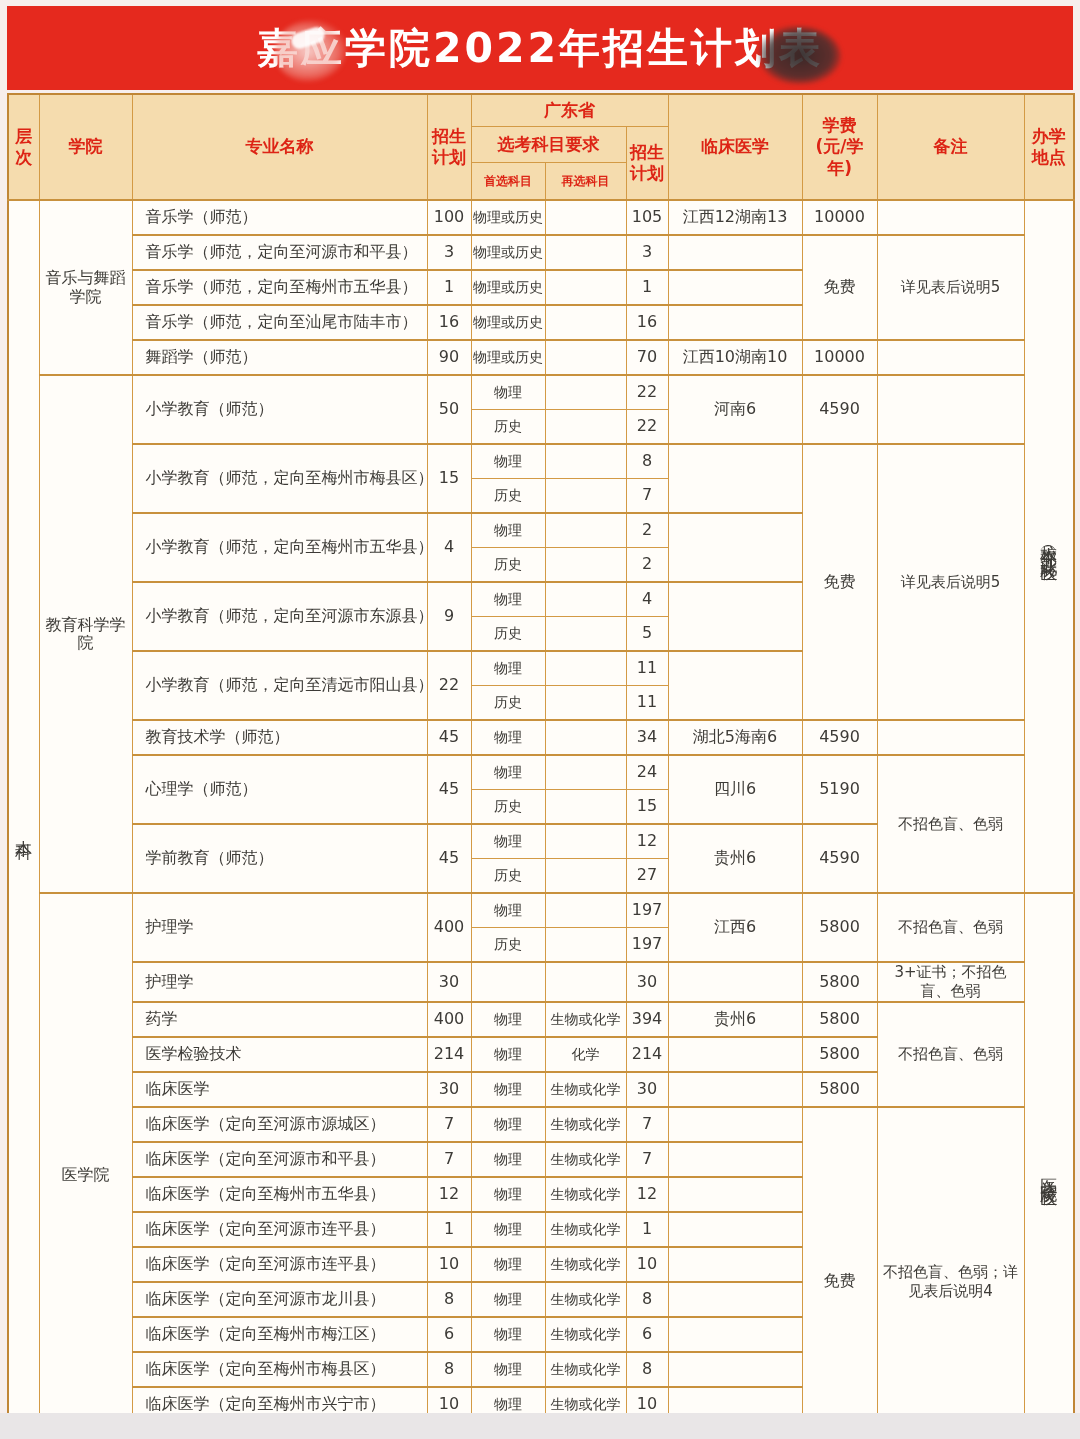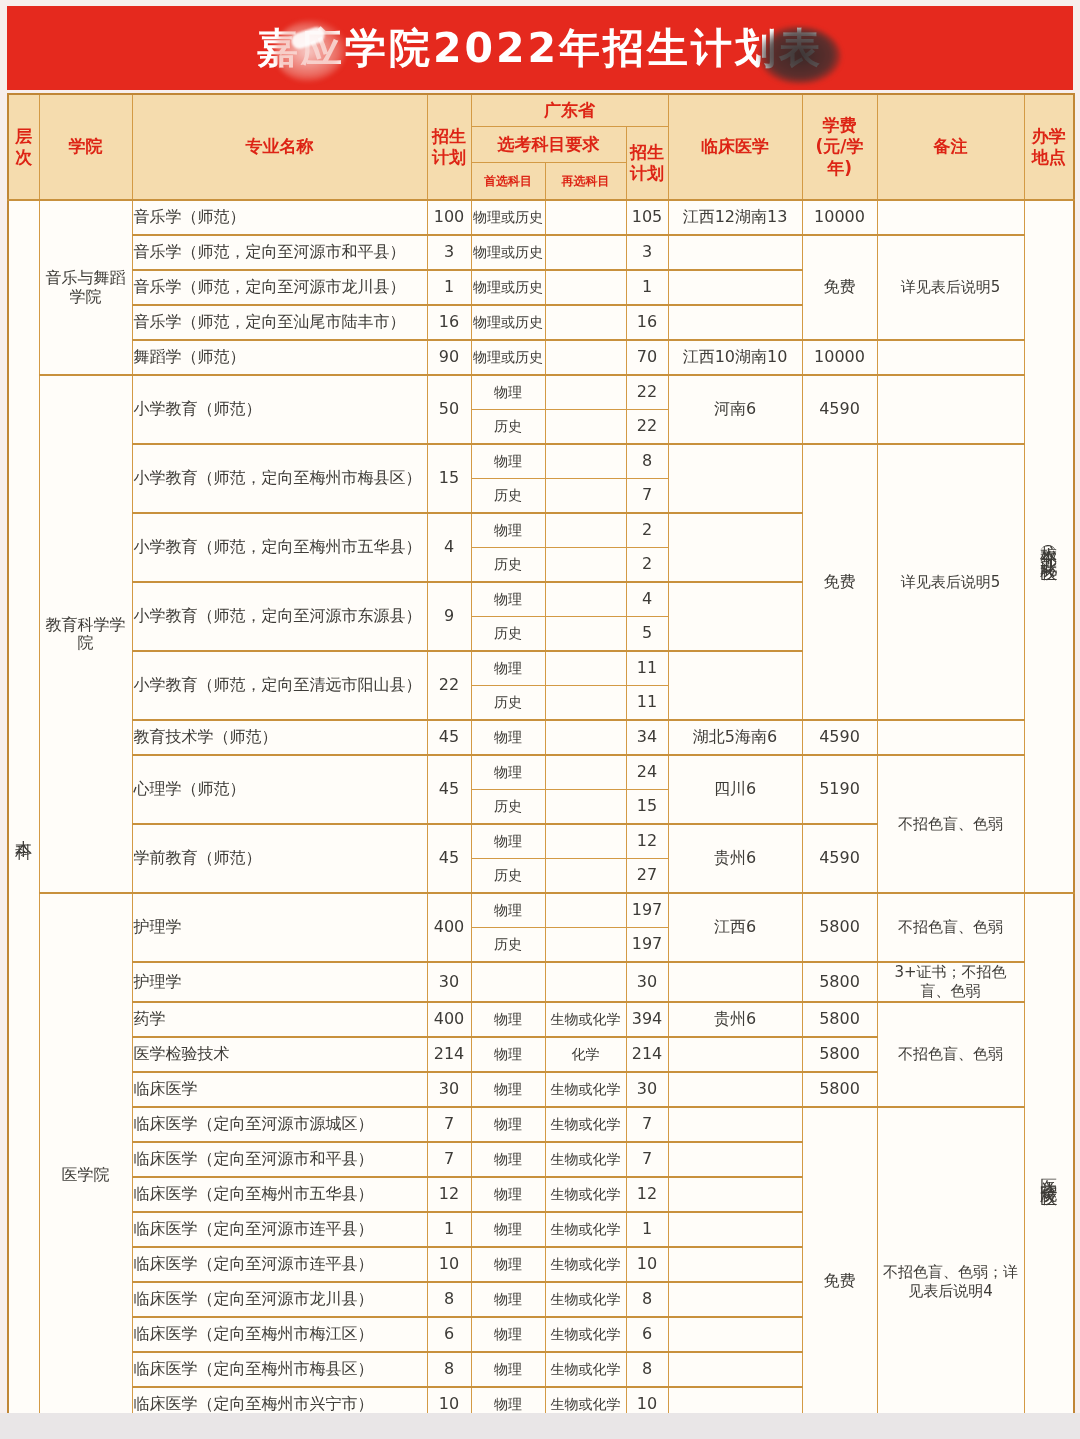--- a/index.html
+++ b/index.html
@@ -77,21 +77,21 @@
   thead th.small{font-size:12px;}
   tbody td{
     font-size:16px;
     color:#3d3b37;
     height:33px;
     line-height:1.15;
     background:#fffdf9;
   }
   td.major{
     text-align:left;
-    padding-left:1px;
+    padding-left:13px;
     white-space:nowrap;
   }
   td.first,td.second{font-size:14px;padding:0 1px;white-space:nowrap;}
   td.remark{font-size:15px;line-height:1.25;padding:0 2px;}
   td.vcell{padding:0;}
   .vtext{
     writing-mode:vertical-rl;
     text-orientation:mixed;
     display:inline-block;
     font-size:17px;
@@ -178,21 +178,21 @@
         <td class="major">音乐学（师范，定向至河源市和平县）</td>
         <td>3</td>
         <td class="first">物理或历史</td>
         <td class="second"></td>
         <td>3</td>
         <td></td>
         <td rowspan="3">免费</td>
         <td class="remark" rowspan="3">详见表后说明5</td>
       </tr>
       <tr class="grp">
-        <td class="major">音乐学（师范，定向至河源市龙川县）</td>
+        <td class="major">音乐学（师范，定向至梅州市五华县）</td>
         <td>1</td>
         <td class="first">物理或历史</td>
         <td class="second"></td>
         <td>1</td>
         <td></td>
       </tr>
       <tr class="grp">
         <td class="major">音乐学（师范，定向至汕尾市陆丰市）</td>
         <td>16</td>
         <td class="first">物理或历史</td>

